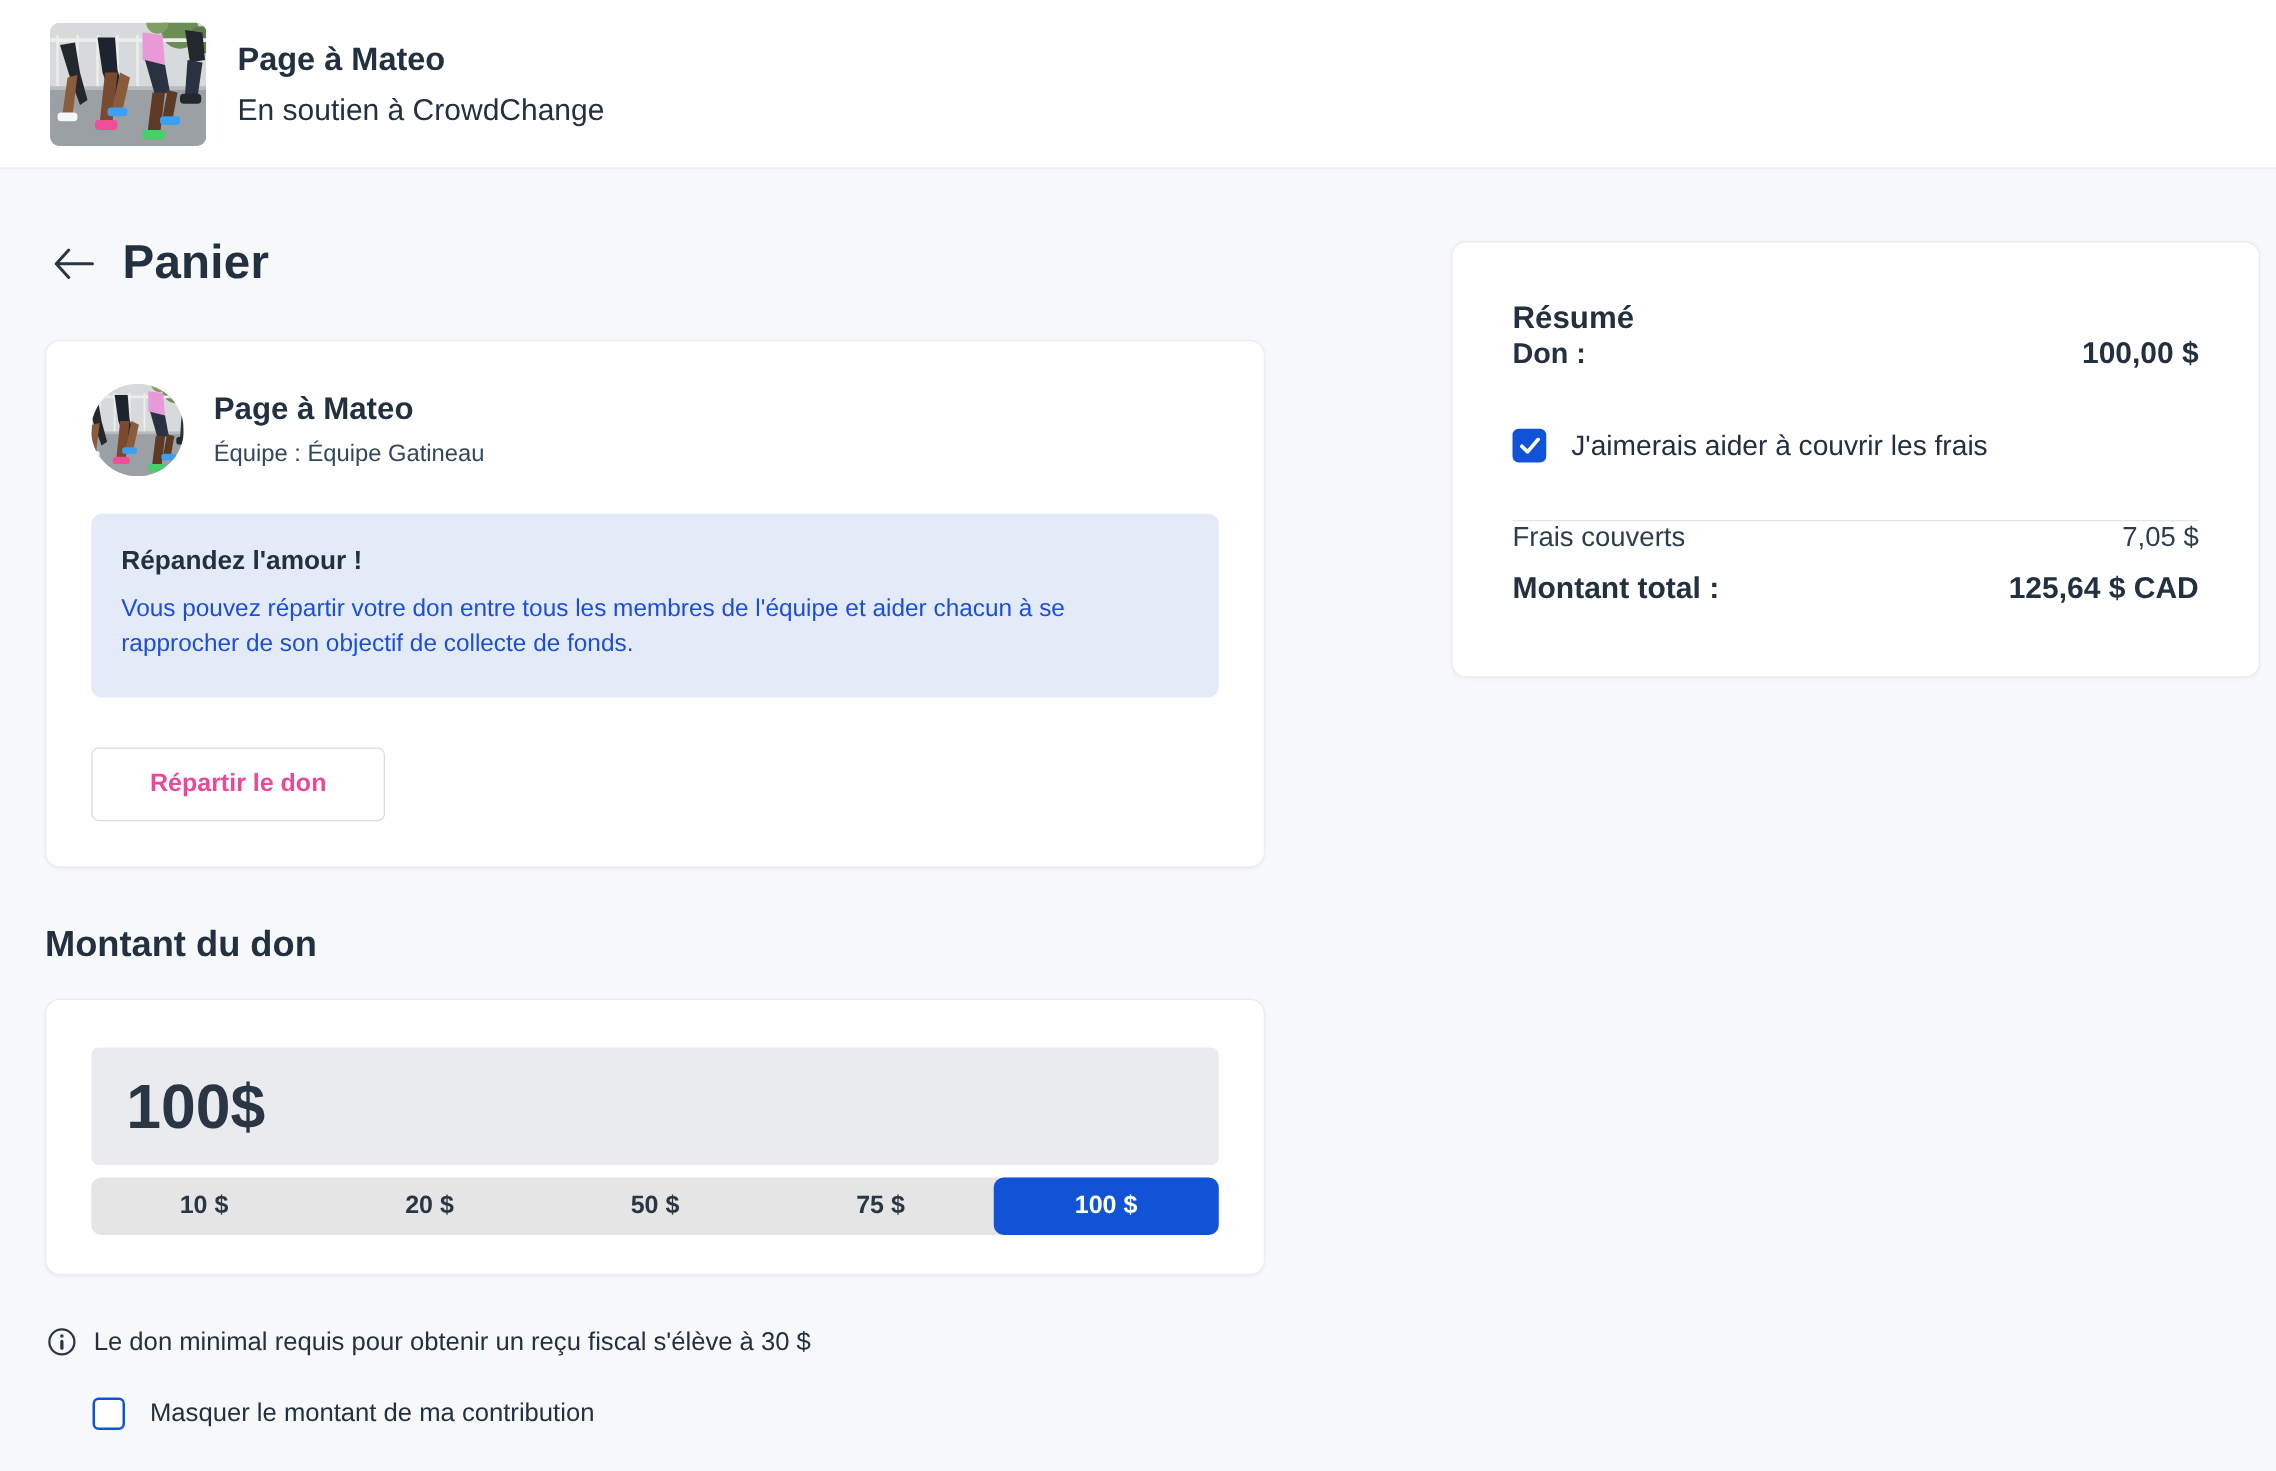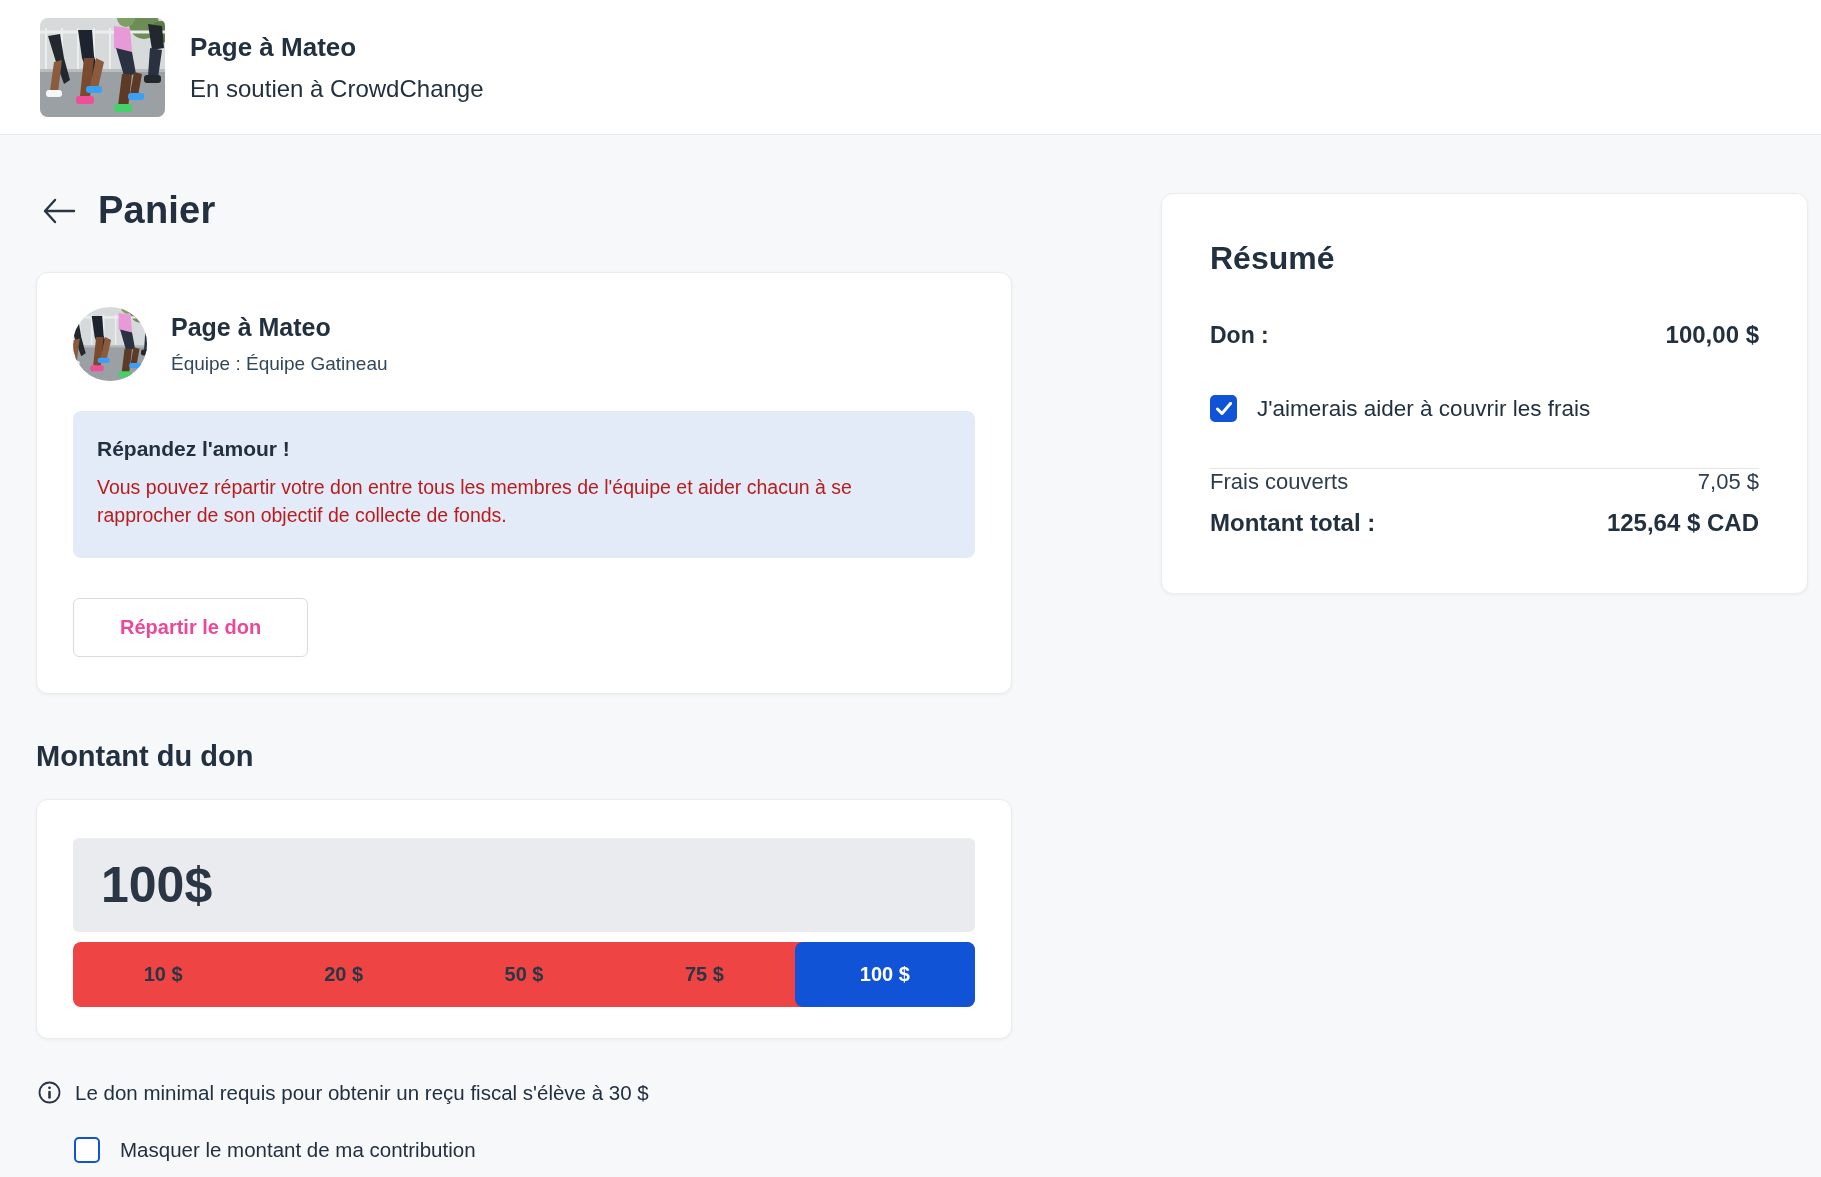--- a/index.html
+++ b/index.html
@@ -42,39 +42,39 @@
   
   .cart-card { padding:34px 36px 36px; }
   .cart-head { display:flex; align-items:center; gap:24px; margin-bottom:30px; }
   .avatar { width:74px; height:74px; border-radius:50%; overflow:hidden; flex:0 0 auto; }
   .avatar svg { display:block; width:100%; height:100%; }
   .cart-name { font-size:25px; font-weight:bold; margin-bottom:11px; }
   .cart-team { font-size:19px; color:#33475b; }
 
   .spread-box { background:#e4ebf8; border-radius:8px; padding:26px 24px 28px; }
   .spread-title { font-size:21px; font-weight:bold; margin-bottom:12px; }
-  .spread-body  { font-size:19.5px; line-height:1.45; color:#b91c1c; max-width:880px; }
+  .spread-body  { font-size:19.5px; line-height:1.45; color:#1d4ed8; max-width:880px; }
 
   .spread-btn {
     margin-top:40px; display:inline-block; background:#ffffff;
     border:1px solid #d8dbdf; border-radius:6px; padding:17px 46px;
     font-size:20px; font-weight:bold; color:#ec4899; cursor:pointer;
     font-family:"Liberation Sans", sans-serif;
   }
 
   
   .amount-title { font-size:29px; font-weight:bold; margin:46px 0 26px 0; }
   .amount-card { padding:38px 36px 31px; }
   .amount-input {
     height:94px; background:#e9ebee; border:none; border-radius:6px; width:100%;
     font-size:50px; font-weight:bold; color:#2a3644; padding:0 0 0 28px;
     font-family:"Liberation Sans", sans-serif; display:block;
   }
   .preset-bar {
-    margin-top:10px; height:65px; background:#ef4444; border-radius:8px;
+    margin-top:10px; height:46px; background:#e5e5e5; border-radius:8px;
     display:flex;
   }
   .preset-btn {
     flex:1 1 0; border:none; background:transparent; border-radius:8px;
     font-size:20px; font-weight:bold; color:#2a3644; cursor:pointer;
     font-family:"Liberation Sans", sans-serif;
   }
   .preset-btn.active { background:#1153d6; color:#ffffff; }
 
   .info-row { display:flex; align-items:center; gap:14px; margin:42px 0 0 2px; }
@@ -89,21 +89,21 @@
     width:26px; height:26px; border:2.5px solid #1153d6; border-radius:5px;
     background:#ffffff; cursor:pointer; flex:0 0 auto;
     display:flex; align-items:center; justify-content:center;
   }
   .checkbox svg { width:16px; height:13px; visibility:hidden; }
   .checkbox.checked { background:#1153d6; border-color:#1153d6; }
   .checkbox.checked svg { visibility:visible; }
 
   
   .summary-card { margin-top:58px; padding:46px 48px 56px; }
-  .summary-title { font-size:32px; font-weight:bold; margin-bottom:44px; }
+  .summary-title { font-size:25px; font-weight:bold; }
   .sum-row { display:flex; align-items:baseline; justify-content:space-between; }
   .don-label { font-size:23px; font-weight:bold; }
   .don-value { font-size:24px; font-weight:bold; }
   .fees-check-row { display:flex; align-items:center; gap:20px; margin-top:46px; }
   .fees-check-row .checkbox { width:27px; height:27px; }
   .fees-check-label { font-size:22.5px; color:#22303f; }
   .divider { height:1px; background:#e3e5e8; margin-top:46px; }
   .frais-row { }
   .frais-label, .frais-value { font-size:22px; font-weight:400; color:#2e3d4d; }
   .total-row { margin-top:14px;gap:35px; }

